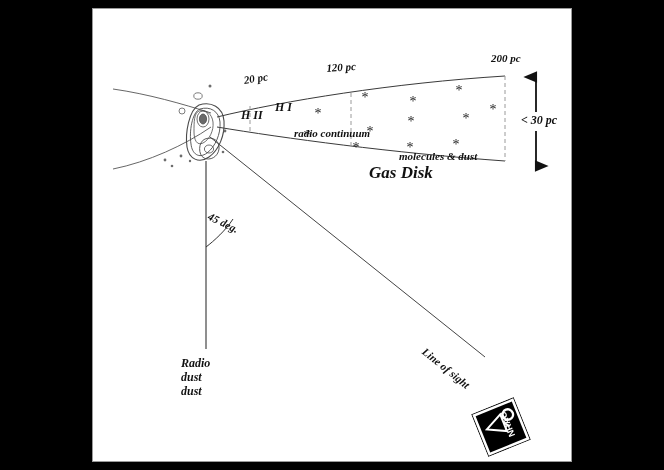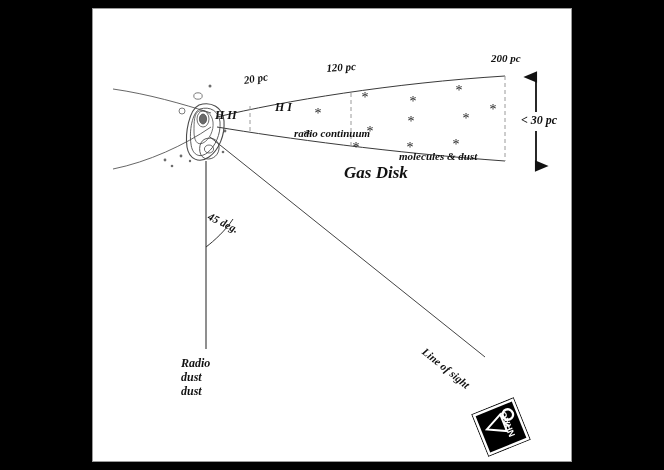--- a/index.html
+++ b/index.html
@@ -159,29 +159,29 @@
     </div>
 
     <div class="lbl lbl-sm" style="left:150px; top:66px; transform:rotate(-9deg); transform-origin:0 0;">20 pc</div>
 
     <div class="lbl lbl-sm" style="left:233px; top:54px; transform:rotate(-4deg); transform-origin:0 0;">120 pc</div>
 
     <div class="lbl lbl-sm" style="left:398px; top:44px;">200 pc</div>
 
     <div class="lbl lbl-md" style="left:428px; top:105px;">&lt; 30 pc</div>
 
-    <div class="lbl lbl-md" style="left:122px; top:100px;">H II</div>
+    <div class="lbl lbl-md" style="left:148px; top:100px;">H II</div>
 
     <div class="lbl lbl-md" style="left:182px; top:92px;">H I</div>
 
     <div class="lbl lbl-sm" style="left:201px; top:119px;">radio continuum</div>
 
     <div class="lbl lbl-sm" style="left:306px; top:95px;margin-top:47px;">molecules &amp; dust</div>
 
-    <div class="lbl lbl-lg" style="left:251px; top:155px;">Gas Disk</div>
+    <div class="lbl lbl-lg" style="left:276px; top:155px;">Gas Disk</div>
 
     <div class="lbl lbl-sm rot-45deg" style="left:118px; top:202px;">45 deg.</div>
 
     <div class="lbl lbl-stack" style="left:88px; top:347px;font-family:Liberation Serif, serif;">
       <div>Radio</div>
       <div>dust</div>
       <div>dust</div>
     </div>
 
     <div class="lbl lbl-sm rot-los" style="left:334px; top:337px;">Line of sight</div>

